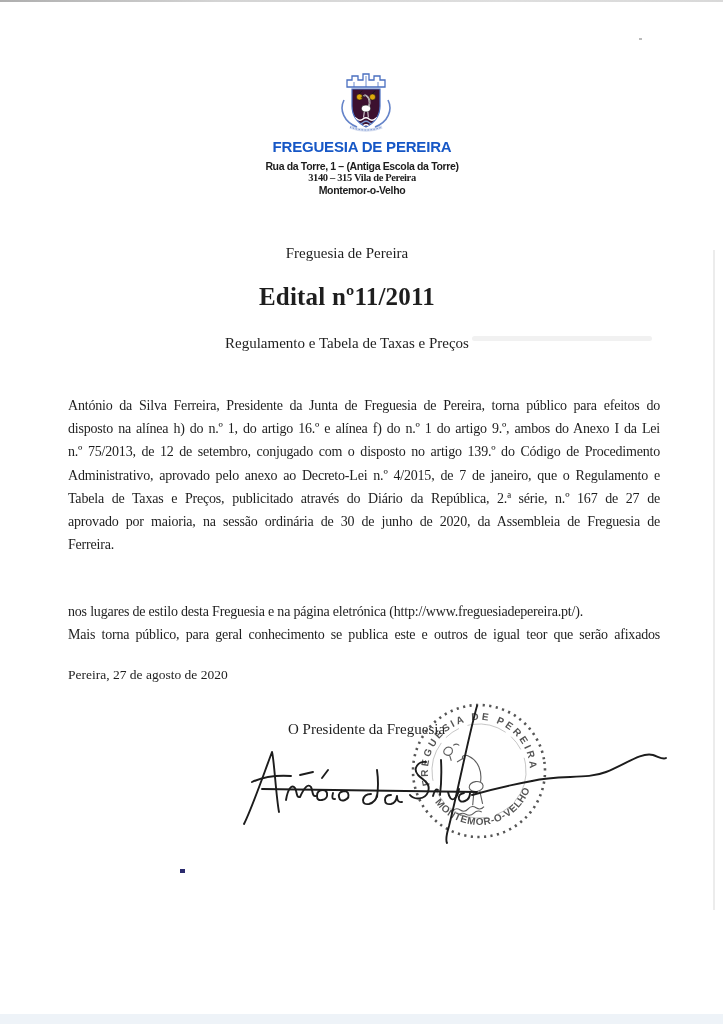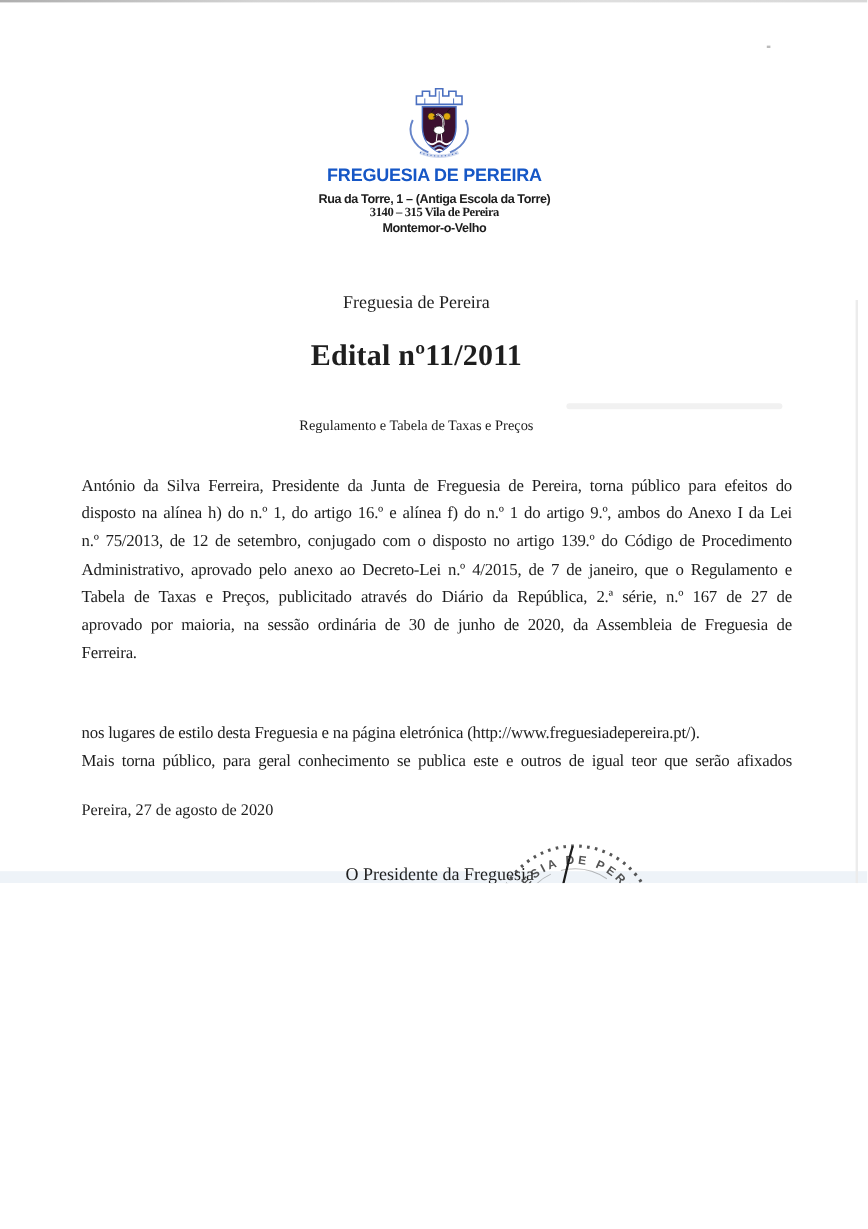--- a/index.html
+++ b/index.html
@@ -1,17 +1,17 @@
 <!DOCTYPE html>
 <html><head>
 <meta charset="utf-8">
 <style>
   html,body { margin:0; padding:0; background:#ffffff; }
   .page {
-    position:relative; width:723px; height:736px; background:#ffffff;
+    position:relative; width:723px; height:1024px; background:#ffffff;
     overflow:hidden; font-family:"Liberation Serif", serif; color:#1e1e1e;
   }
   
   .scan-top-line { position:absolute; left:0; top:0; width:723px; height:2px;
     background:linear-gradient(90deg,#9a9a9a,#c9c9c9 30%,#d6d6d6 70%,#cfcfcf); opacity:.8; }
   .scan-bottom-strip { position:absolute; left:0; bottom:0; width:723px; height:10px; background:#eef3f8; }
   .scan-right-shadow { position:absolute; left:713px; top:250px; width:2px; height:660px; background:#ececec; }
   .speck-blue { position:absolute; left:180px; top:869px; width:5px; height:4px; background:#2b2b6e; }
   .speck-a { position:absolute; left:451px; top:165px; width:2px; height:2px; background:#8a8a8a; }
   .speck-b { position:absolute; left:639px; top:38px; width:3px; height:2px; background:#bbbbbb; }
@@ -21,21 +21,21 @@
   .crest { position:absolute; left:332px; top:72px; }
   .lh { font-family:"Liberation Sans", sans-serif; font-weight:bold; position:absolute; left:40px; width:644px; text-align:center; }
   .org-name { top:138px; font-size:15px; letter-spacing:-0.2px; }
   .addr { font-size:10.5px; letter-spacing:-0.35px; color:#1d1d1d; line-height:12px; }
   .addr1 { top:160px; } .addr2 { top:172px;font-family:Liberation Serif, serif; } .addr3 { top:184px; }
 
   
   .doc-center { position:absolute; left:40px; width:614px; text-align:center; }
   .org-line { top:245px; font-size:15px; }
   .title { top:283px; font-size:25px; font-weight:bold; margin:0; letter-spacing:0.2px; }
-  .subtitle { top:347px; font-size:12px; }
+  .subtitle { top:335px; font-size:15px; }
 
   
   .para { position:absolute; left:68px; width:592px; font-size:14px; letter-spacing:-0.2px; line-height:23.2px; }
   .p1 { top:394px; } .p2 { top:600px; }
   .para-line { text-align:justify; text-align-last:justify; }
   .para-line.last { text-align-last:left; }
   .dateline { position:absolute; left:68px; top:667px; font-size:13.5px;text-align:right; }
   .signer-title { position:absolute; left:288px; top:721px; font-size:15px; }
 
   .overlay { position:absolute; left:0; top:0; pointer-events:none; }

